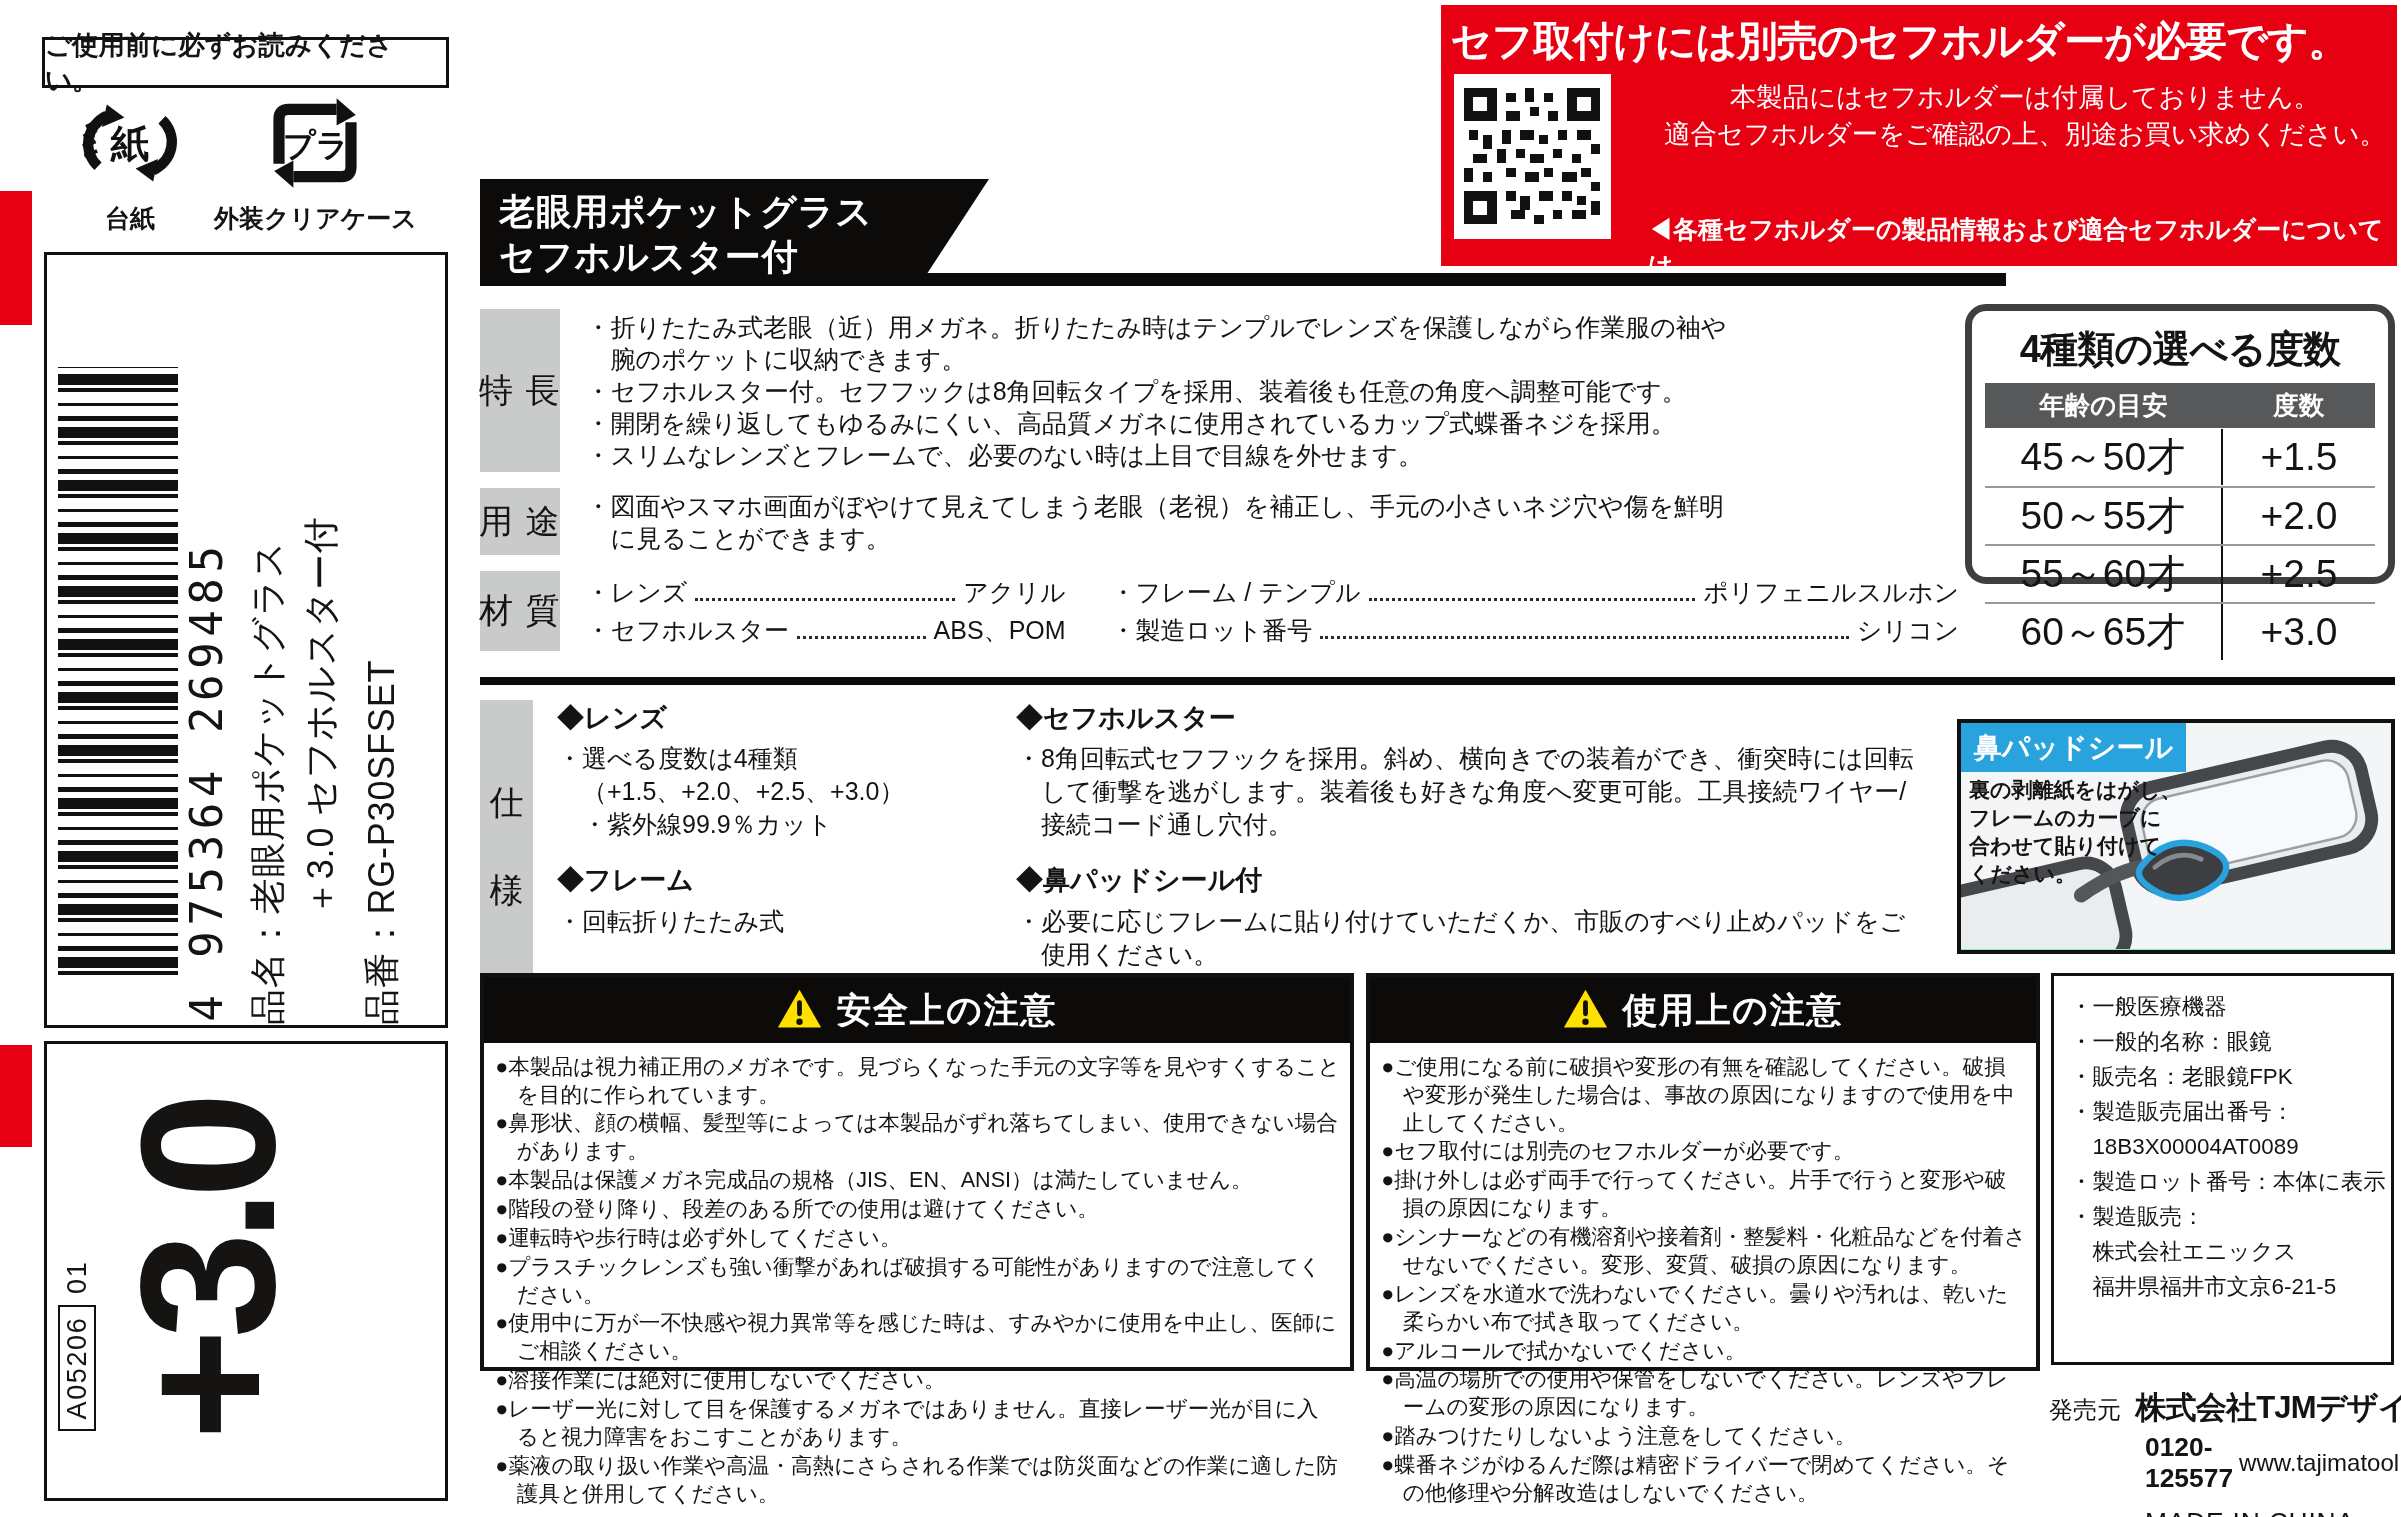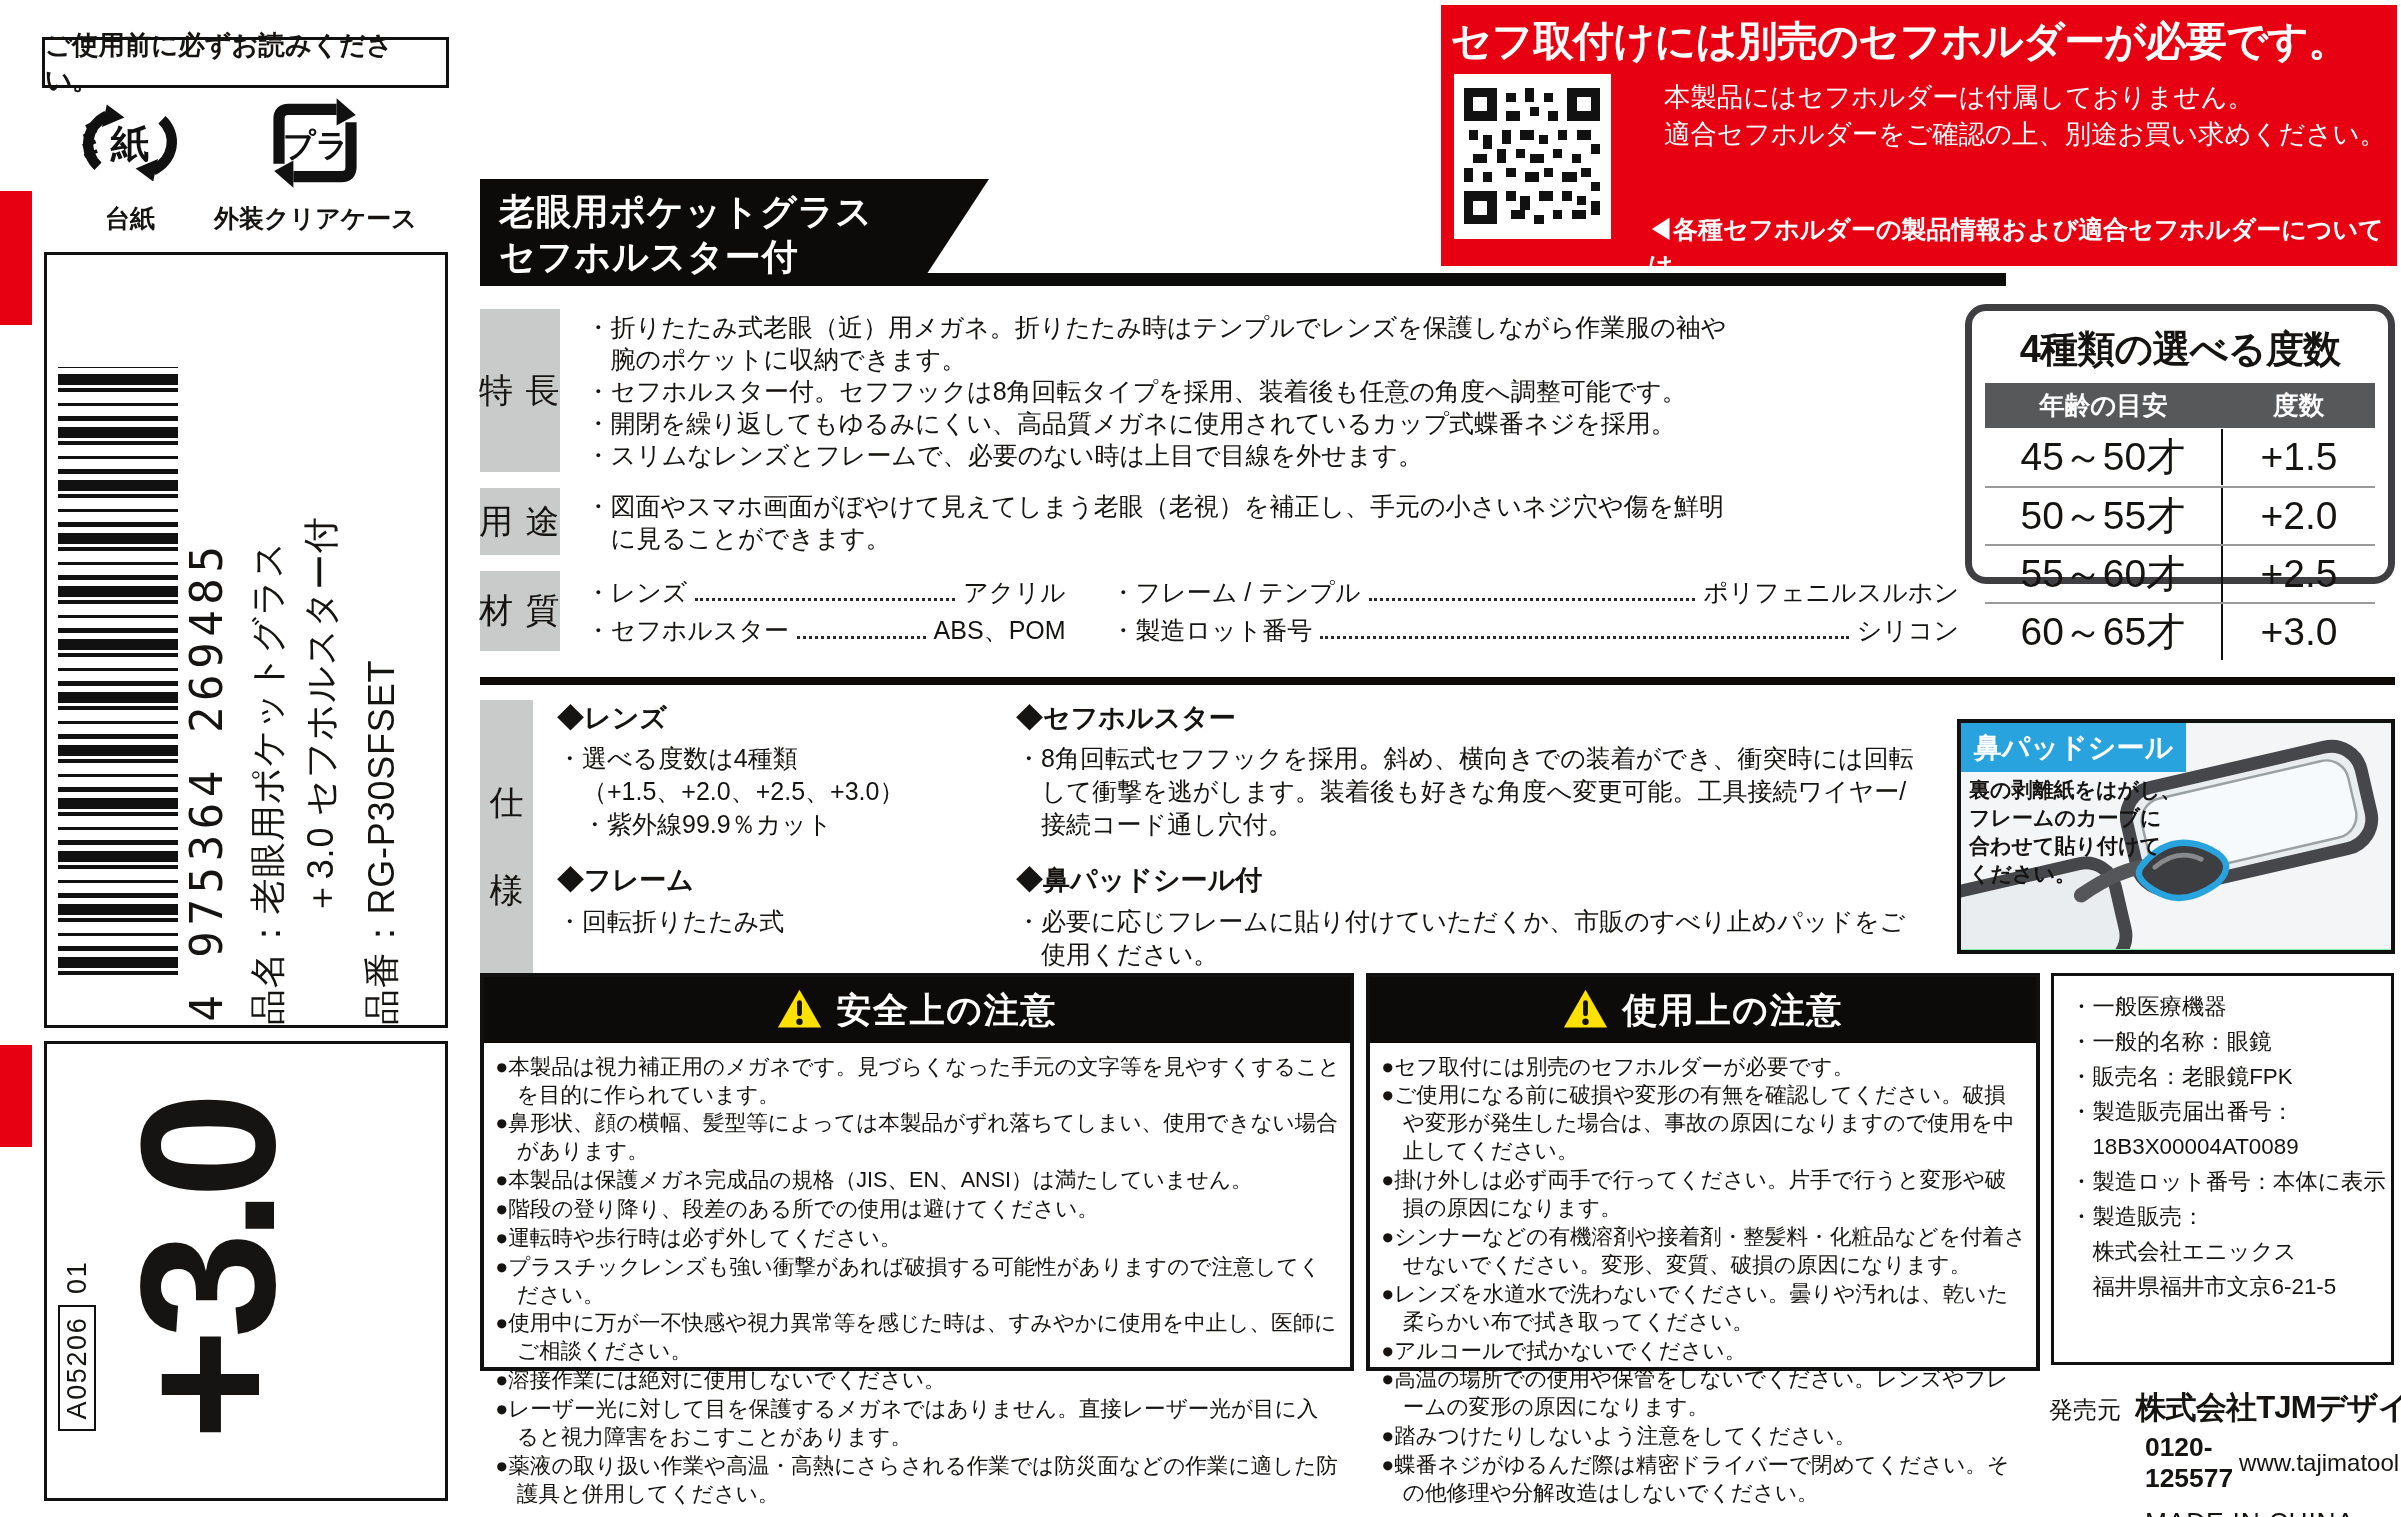--- a/index.html
+++ b/index.html
@@ -36,21 +36,21 @@
   .rot-pow { width:454px; height:398px; left:-28px; top:28px; }
   .lotline { margin:11.2px 0 0 67px; display:flex; align-items:center; font-size:27px; letter-spacing:1.6px; }
   .lotbox { border:2.4px solid #111; padding:1.6px 9.6px; }
   .lotrev { margin-left:11.2px; }
   .bigpower { font-size:191px; font-weight:bold; letter-spacing:-9.6px; text-align:center; margin-top:1.6px; }
 
   
   .banner { left:1441px; top:4.8px; width:956px; height:261px; background:#e60012; color:#fff; }
   .banner-title { position:absolute; left:9.6px; top:9.6px; font-size:41px; font-weight:bold; white-space:nowrap; letter-spacing:-0.8px; }
   .qrbox { position:absolute; left:12.8px; top:69px; width:157px; height:165px; background:#fff; display:flex; align-items:center; justify-content:center; }
-  .banner-body { position:absolute; left:223px; top:74px; font-size:26.4px; line-height:37px; white-space:pre-line; }
+  .banner-body { position:absolute; left:223px; top:74px; font-size:26.4px; line-height:37px; white-space:pre-line;text-align:center; }
   .banner-note { position:absolute; left:207px; top:170px; font-size:25px; font-weight:bold; line-height:36px; white-space:pre-line; }
   .banner-note .ind { margin-left:19px; }
 
   
   .pbanner { left:480px; top:179px; width:514px; height:107px; background:#0d0b0a; color:#fff;
              clip-path:polygon(0 0,509px 0,439px 107px,0 107px); padding:9.6px 0 0 19px; }
   .pbanner div { font-size:36px; font-weight:bold; line-height:45px; letter-spacing:0.8px; }
   .blackbar { left:905px; top:273px; width:1101px; height:12.8px; background:#0d0b0a; }
 
   
@@ -421,22 +421,22 @@
       <svg width="45" height="40" viewBox="0 0 56 50">
         <polygon points="28,1 55,48 1,48" fill="#ffe100"></polygon>
         <rect x="25" y="14" width="6" height="20" rx="3" fill="#111"></rect>
         <circle cx="28" cy="41" r="4" fill="#111"></circle>
       </svg>
     </span>
     <span class="t">使用上の注意</span>
   </div>
   <div class="clist">
 
-  <div class="hang">●セフ取付には別売のセフホルダーが必要です。</div>
-      <div class="hang">●ご使用になる前に破損や変形の有無を確認してください。破損や変形が発生した場合は、事故の原因になりますので使用を中止してください。</div>
+  <div class="hang">●ご使用になる前に破損や変形の有無を確認してください。破損や変形が発生した場合は、事故の原因になりますので使用を中止してください。</div>
+      <div class="hang">●セフ取付には別売のセフホルダーが必要です。</div>
       <div class="hang">●掛け外しは必ず両手で行ってください。片手で行うと変形や破損の原因になります。</div>
       <div class="hang">●シンナーなどの有機溶剤や接着剤・整髪料・化粧品などを付着させないでください。変形、変質、破損の原因になります。</div>
       <div class="hang">●レンズを水道水で洗わないでください。曇りや汚れは、乾いた柔らかい布で拭き取ってください。</div>
       <div class="hang">●アルコールで拭かないでください。</div>
       <div class="hang">●高温の場所での使用や保管をしないでください。レンズやフレームの変形の原因になります。</div>
       <div class="hang">●踏みつけたりしないよう注意をしてください。</div>
       <div class="hang">●蝶番ネジがゆるんだ際は精密ドライバーで閉めてください。その他修理や分解改造はしないでください。</div>
     </div>
 </div>
 

